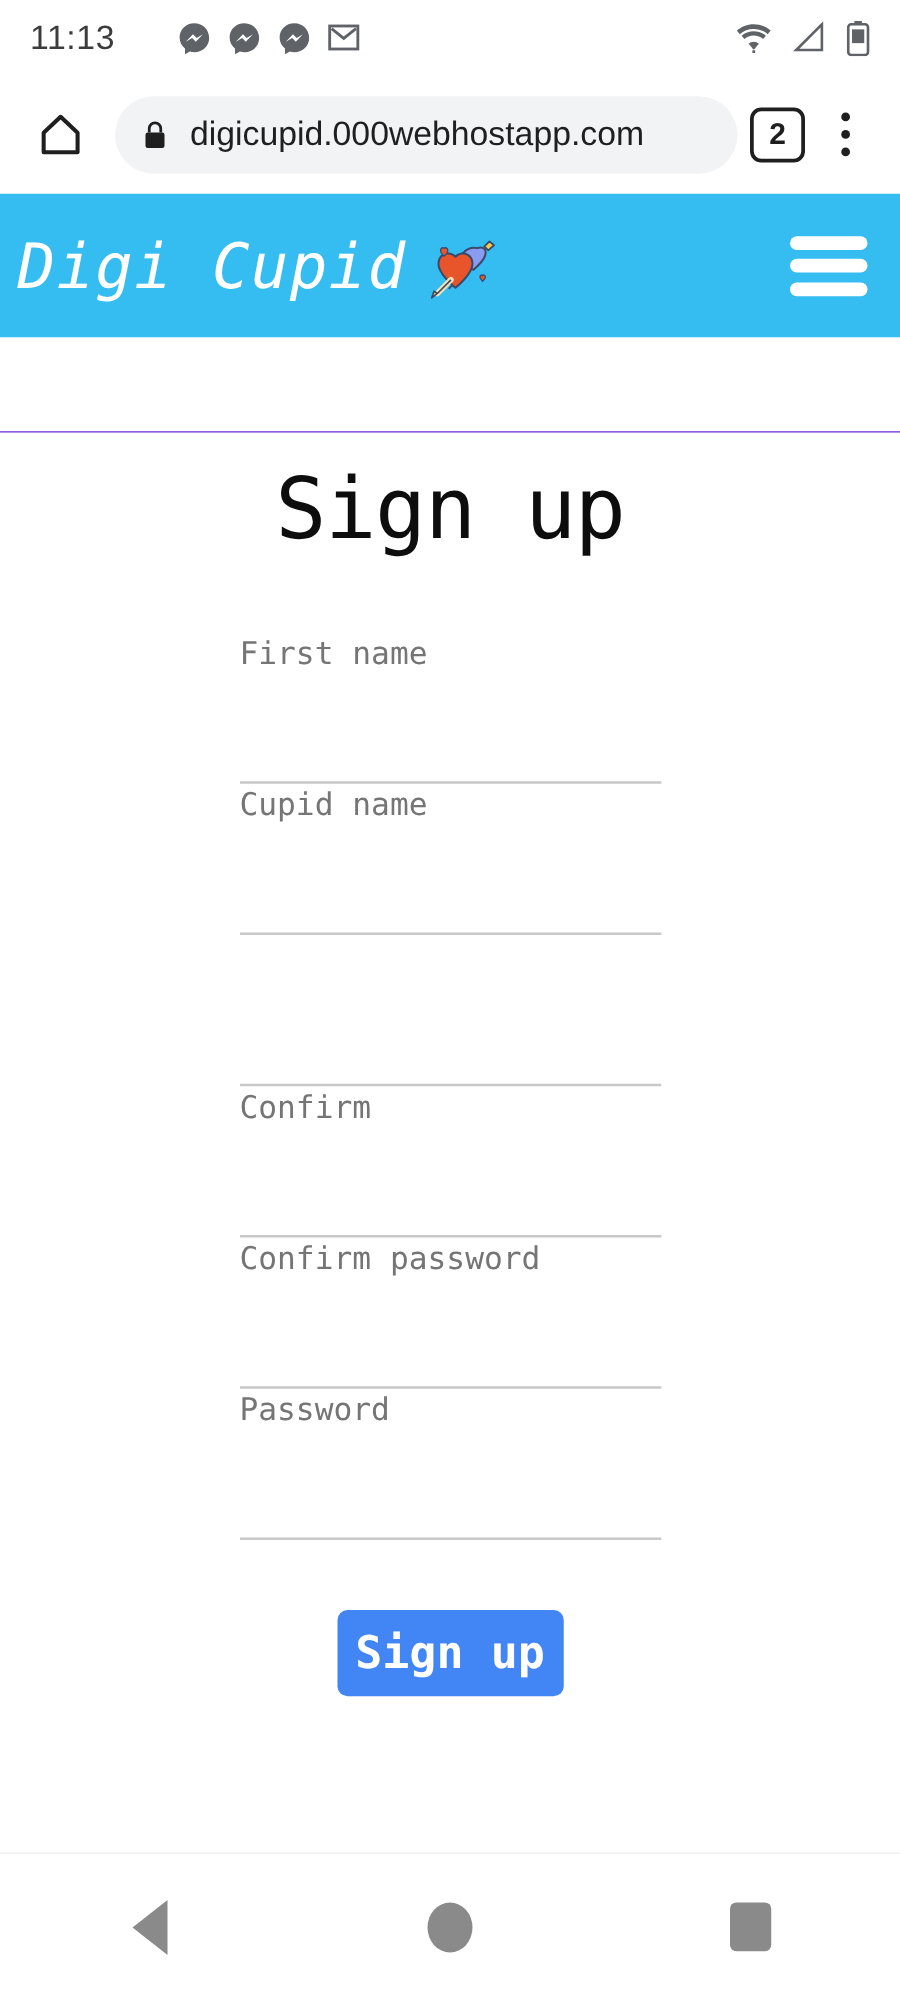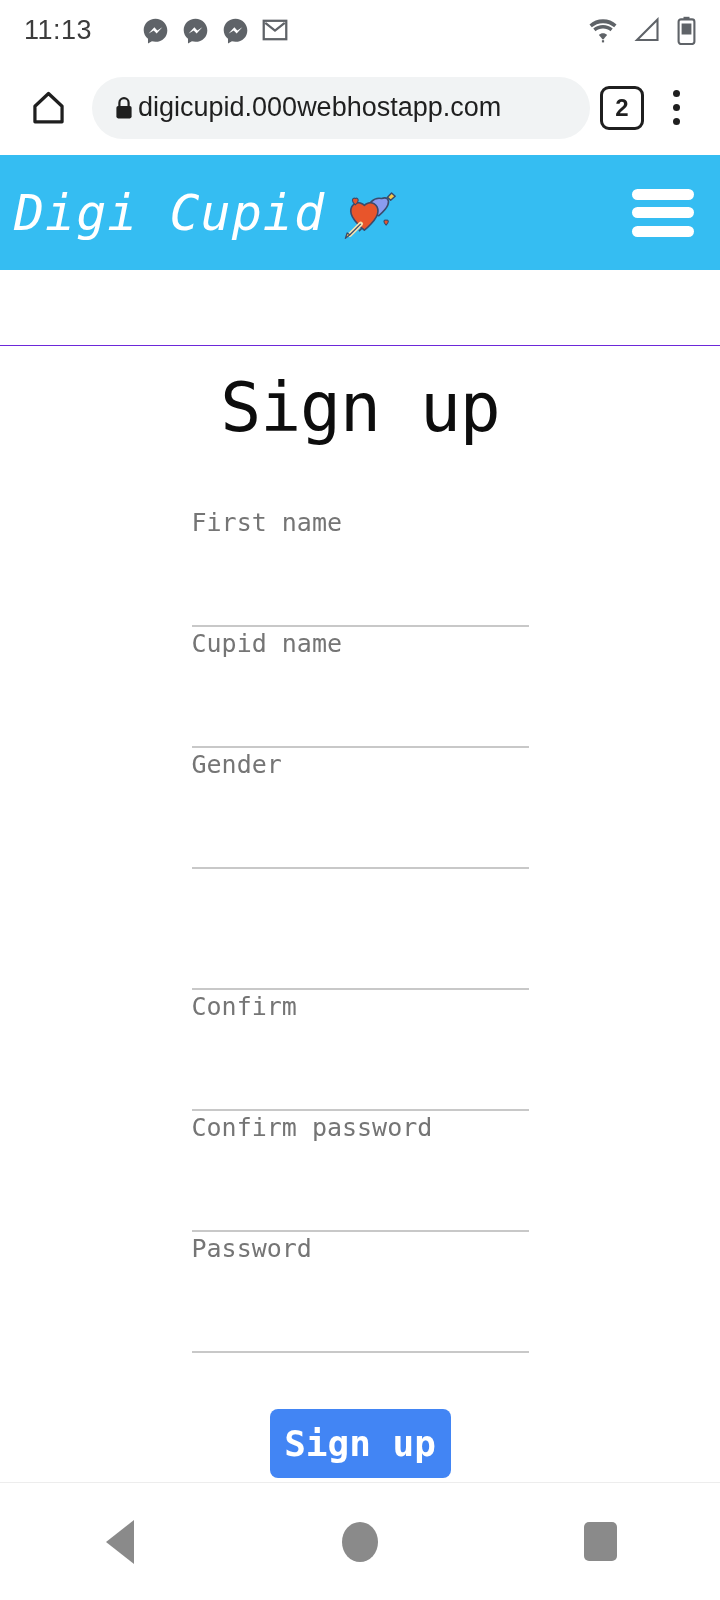--- a/index.html
+++ b/index.html
@@ -54,21 +54,21 @@
     border-radius:31px;
     display:flex; align-items:center;
     padding:0 22px;
     margin:0 10px 0 14px;
     min-width:0;
   }
   .lock-icon{ width:20px; height:24px; flex:0 0 auto; display:block; }
   .omnibox-url{
     font-size:27px;
     color:#1f1f1f;
-    margin-left:4px;
+    margin-left:18px;
     white-space:nowrap;
     overflow:hidden;
     text-overflow:ellipsis;
     font-family:"Liberation Sans", sans-serif;
   }
   .tab-count{
     width:44px; height:44px;
     border:3px solid #1f1f1f;
     border-radius:9px;
     display:flex; align-items:center; justify-content:center;
@@ -329,24 +329,20 @@
       <div class="field">
         <span class="field-label">First name</span>
         <div class="field-underline"></div>
       </div>
 
       <div class="field">
         <span class="field-label">Cupid name</span>
         <div class="field-underline"></div>
       </div>
 
-      <div class="field">
-        <span class="field-label">Gender</span>
-        <div class="field-underline"></div>
-      </div>
 
       <div class="field">
         <div class="field-underline"></div>
       </div>
 
       <div class="field">
         <span class="field-label">Confirm</span>
         <div class="field-underline"></div>
       </div>
 

